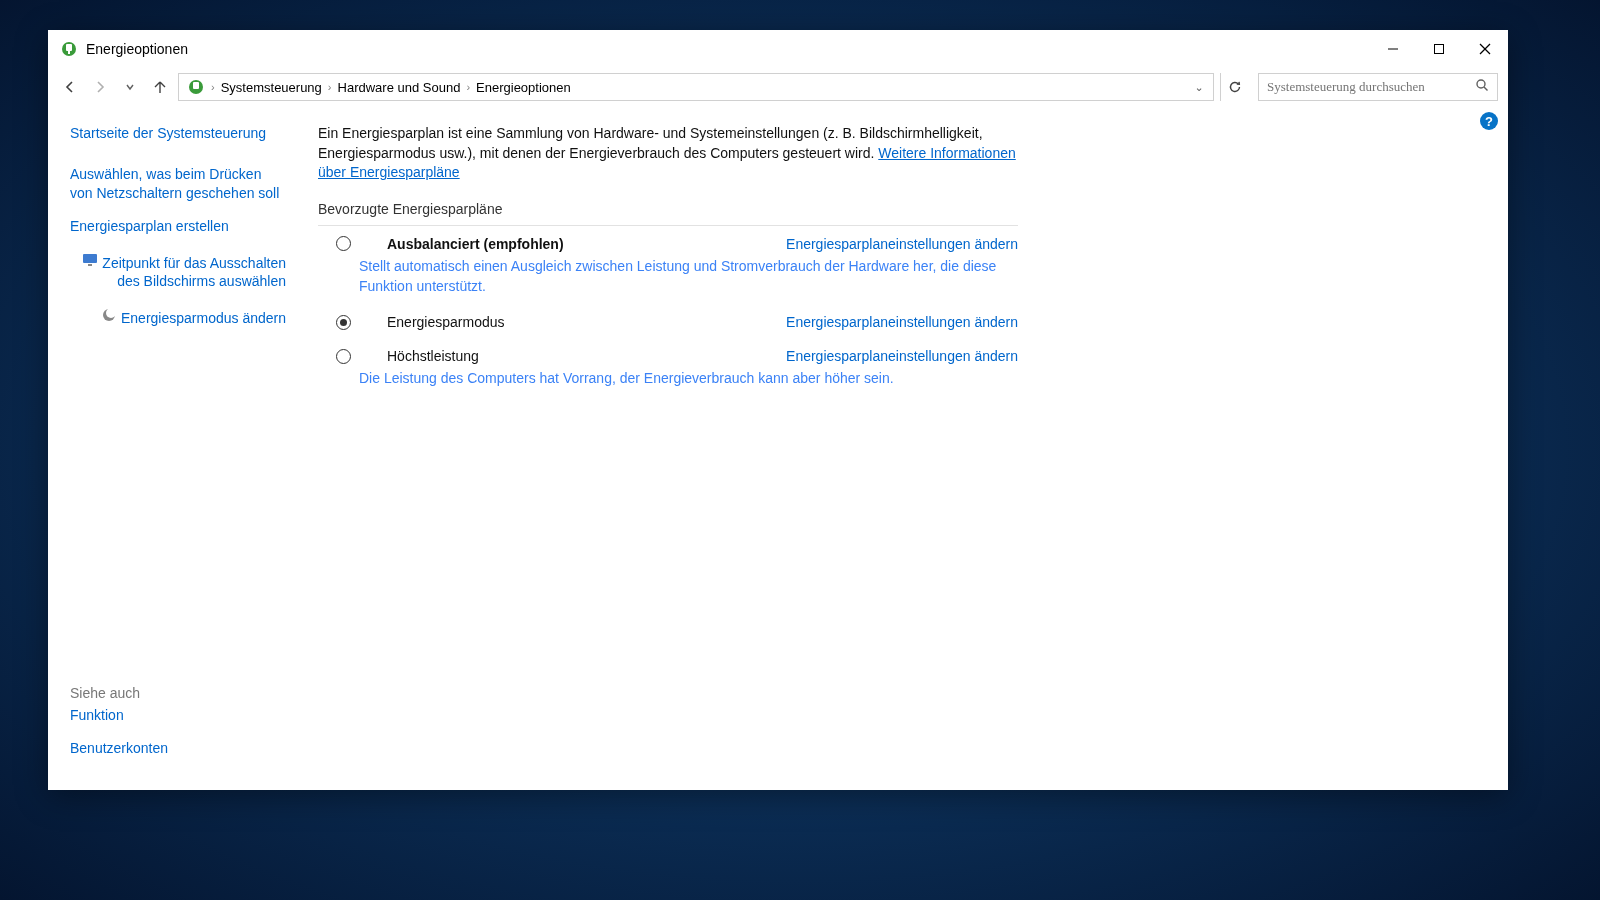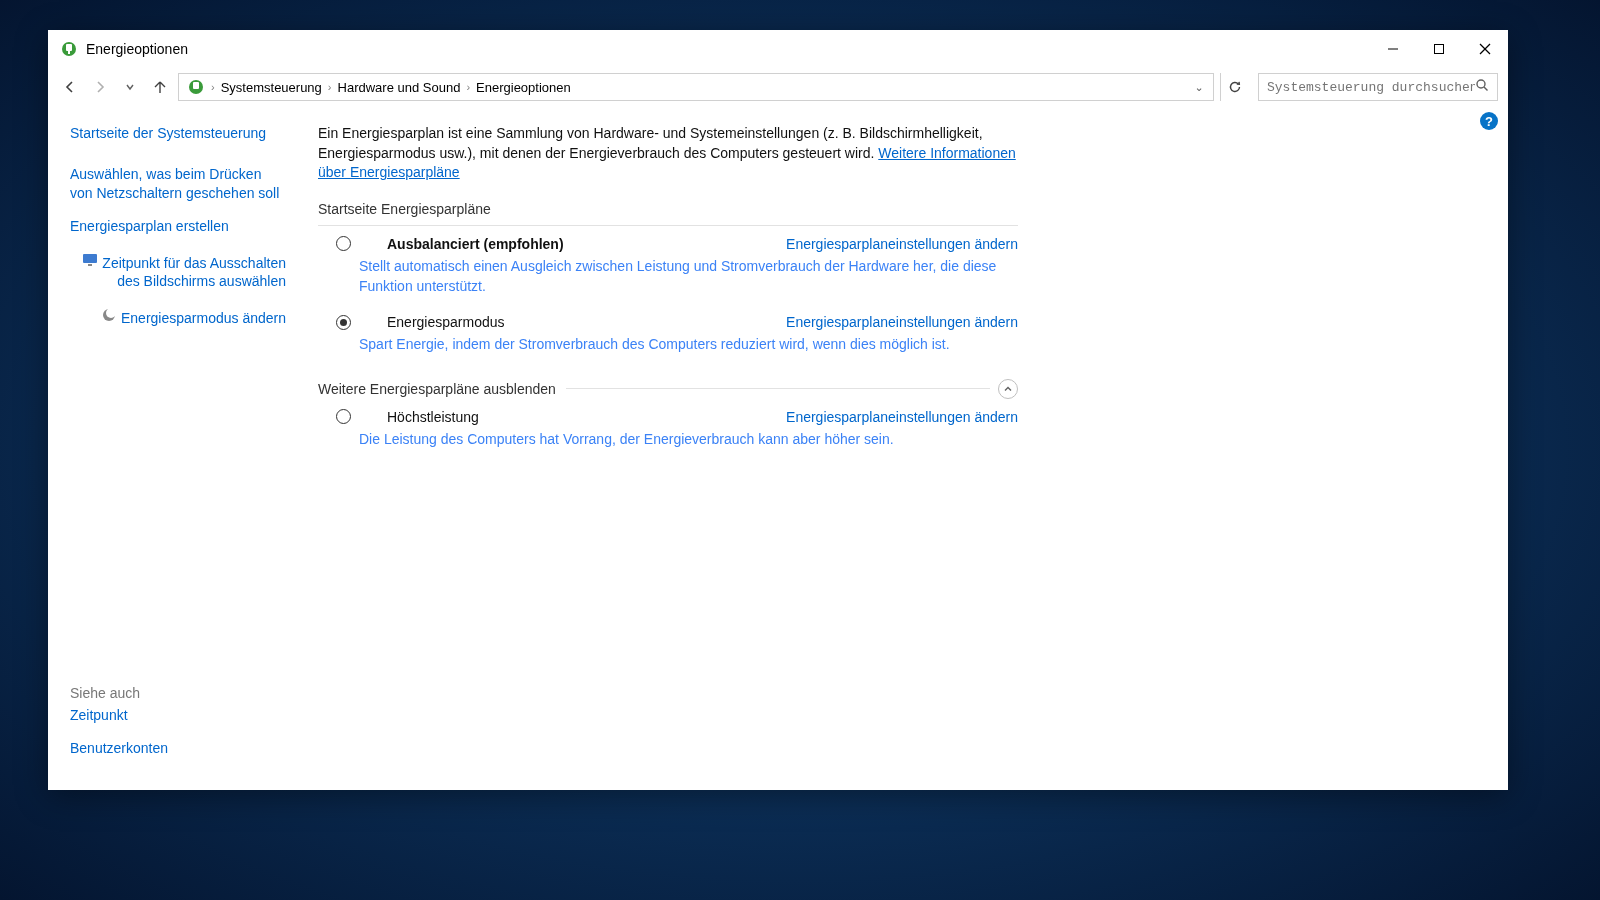--- a/index.html
+++ b/index.html
@@ -25,21 +25,21 @@
   .nav-btn { width: 24px; height: 24px; display: flex; align-items: center; justify-content: center; color: #606060; }
   .nav-btn.disabled { color: #b0b0b0; }
   .addrbar { flex: 1; height: 28px; border: 1px solid #d0d0d0; display: flex; align-items: center; padding: 0 4px; font-size: 13px; }
   .addr-icon { width: 18px; height: 18px; margin: 0 4px; }
   .crumb { padding: 0 4px; color: #000; }
   .crumb-sep { color: #808080; padding: 0 2px; font-size: 11px; }
   .addr-right { margin-left: auto; display: flex; align-items: center; }
   .addr-drop { width: 20px; text-align: center; color: #606060; font-size: 11px; }
   .refresh { width: 28px; height: 28px; border-left: 1px solid #d0d0d0; display: flex; align-items: center; justify-content: center; color: #404040; }
   .searchbox { width: 240px; height: 28px; border: 1px solid #d0d0d0; display: flex; align-items: center; padding: 0 8px; margin-left: 4px; }
-  .searchbox input { border: none; outline: none; flex: 1; font-size: 13px; color: #666; font-family: Liberation Mono, monospace; }
+  .searchbox input { border: none; outline: none; flex: 1; font-size: 13px; color: #666; font-family: Liberation Serif, serif; }
   .searchbox .mag { color: #606060; }
   
   .body { flex: 1; display: flex; position: relative; }
   .help-badge { position: absolute; top: 6px; right: 10px; width: 18px; height: 18px; border-radius: 50%; background: #0773c7; color: #fff; font-size: 13px; font-weight: bold; display: flex; align-items: center; justify-content: center; }
   
   .sidebar { width: 250px; padding: 18px 12px 12px 22px; font-size: 14px; display: flex; flex-direction: column; }
   .sidebar-top a, .sidebar-bottom a { color: #0066cc; text-decoration: none; display: block; margin-bottom: 14px; line-height: 1.35; }
   .sidebar-top .home { color: #0066cc; margin-bottom: 22px; }
   .sb-item { display: flex; align-items: flex-start; gap: 6px; text-align: right; }
   .sb-icon { width: 16px; height: 16px; flex-shrink: 0; margin-top: 2px; }
@@ -171,61 +171,51 @@
         <a href="#" class="sb-item">
           <svg class="sb-icon" viewBox="0 0 16 16">
               <circle cx="8" cy="8" r="6" fill="#888"></circle>
               <circle cx="10" cy="6" r="5" fill="#fff"></circle>
             </svg>
           <span>Energiesparmodus ändern</span>
         </a>
       </div>
       <div class="sidebar-bottom">
         <div class="see-also">Siehe auch</div>
-        <a href="#">Zeitpunkt</a>
+        <a href="#">Funktion</a>
         <a href="#">Benutzerkonten</a>
       </div>
     </div>
 
     <div class="main">
       <div class="main-inner">
         <p class="intro">
           <span>Ein Energiesparplan ist eine Sammlung von Hardware- und Systemeinstellungen (z. B. Bildschirmhelligkeit, Energiesparmodus usw.), mit denen der Energieverbrauch des Computers gesteuert wird. </span><a href="#">Weitere Informationen über Energiesparpläne</a>
         </p>
 
-        <div class="section-label">Startseite Energiesparpläne</div>
+        <div class="section-label">Bevorzugte Energiesparpläne</div>
         <div class="plans-divider"></div>
 
         <div class="plan">
           <div class="plan-row">
             <span class="radio"></span>
             <span class="plan-name bold">Ausbalanciert (empfohlen)</span>
             <a href="#" class="plan-link">Energiesparplaneinstellungen ändern</a>
           </div>
           <div class="plan-desc">Stellt automatisch einen Ausgleich zwischen Leistung und Stromverbrauch der Hardware her, die diese Funktion unterstützt.</div>
         </div>
 
         <div class="plan">
           <div class="plan-row">
             <span class="radio selected"></span>
             <span class="plan-name">Energiesparmodus</span>
             <a href="#" class="plan-link">Energiesparplaneinstellungen ändern</a>
           </div>
-          <div class="plan-desc">Spart Energie, indem der Stromverbrauch des Computers reduziert wird, wenn dies möglich ist.</div>
-        </div>
-
-        <div class="section-head">
-          <span class="lbl">Weitere Energiesparpläne ausblenden</span>
-          <span class="line"></span>
-          <span class="collapse-btn">
-              <svg width="10" height="10" viewBox="0 0 10 10">
-                <path d="M2 6.5 L5 3.5 L8 6.5" fill="none" stroke="#606060" stroke-width="1.4"></path>
-              </svg>
-            </span>
-        </div>
+        </div>
+
 
         <div class="plan">
           <div class="plan-row">
             <span class="radio"></span>
             <span class="plan-name">Höchstleistung</span>
             <a href="#" class="plan-link">Energiesparplaneinstellungen ändern</a>
           </div>
           <div class="plan-desc">Die Leistung des Computers hat Vorrang, der Energieverbrauch kann aber höher sein.</div>
         </div>
 

